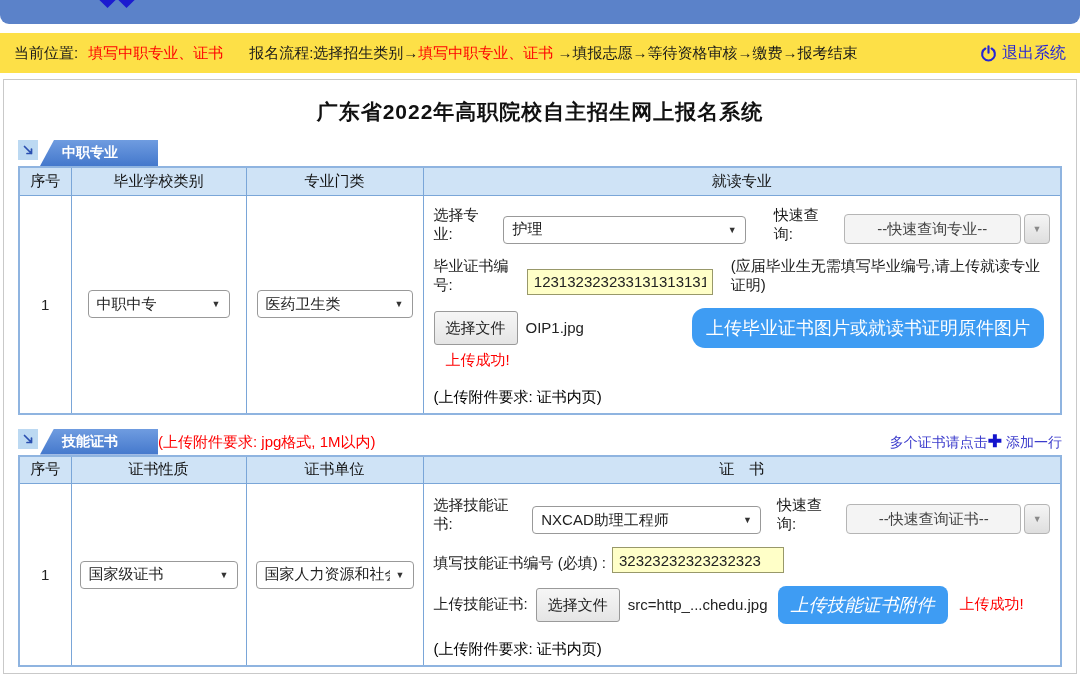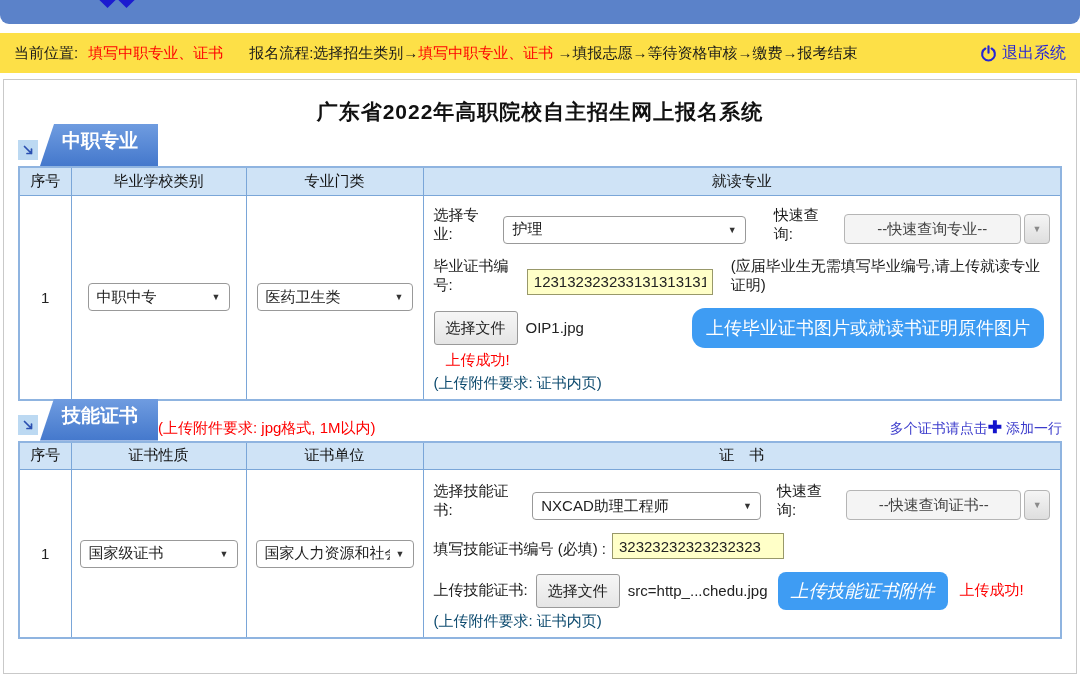--- a/index.html
+++ b/index.html
@@ -26,21 +26,21 @@
   .content { margin:6px 3px 0 3px; height:595px; background:#fff;
     border:1px solid #c9c9c9; padding:0 14px; }
   h1.title { text-align:center; font-size:21px; font-weight:bold; color:#111;
     margin:18px 0 14px 0; letter-spacing:1px; }
 
   
   .tab-row { display:flex; align-items:flex-end; height:26px; margin-top:4px; }
   .arrow-box { width:20px; height:20px; background:#bcd9f2; display:flex;
     align-items:center; justify-content:center; margin-right:2px; align-self:flex-start; }
   .sec-tab { background:linear-gradient(#6f9ce0,#4478cc); color:#fff; font-weight:bold;
-    font-size:19px; padding:4px 16px 12px 22px; min-width:118px;
+    font-size:14px; padding:4px 16px 4px 22px; min-width:118px;
     clip-path:polygon(14px 0, 100% 0, 100% 100%, 0 100%); }
   .tab-note { color:#fe0000; padding-bottom:3px; }
   .add-link { margin-left:auto; padding-bottom:3px; color:#3c3ccc; cursor:pointer;
     font-size:14px; white-space:nowrap; }
   .add-link .plus { color:#1414cc; font-weight:bold; font-size:17px; }
 
   
   table.form-tbl { width:100%; border-collapse:collapse; border:2px solid #8fb4e0; }
   .form-tbl th { background:#cfe3f6; border:1px solid #7aa6d8; font-weight:normal;
     font-size:15px; height:28px; color:#111; }
@@ -78,21 +78,21 @@
   .blue-btn { display:inline-block; background:#3e9cf3; color:#fff; border:none;
     font-size:18px; padding:8px 14px; border-radius:13px; cursor:pointer;
     vertical-align:middle; font-family:inherit; }
   .blue-btn.small { border-radius:8px; padding:7px 13px;font-style:italic; }
 
   .upload-flow { line-height:24px; }
   .upload-flow .fname { margin-left:8px; vertical-align:middle; }
   .upload-flow .gap1 { display:inline-block; width:108px; }
   .upload-flow .gap2 { display:inline-block; width:10px; }
   .status-red { color:#fe0000; margin-left:12px; }
-  .red-note { color:#0c4a6e; margin-top:2px; }
+  .red-note { color:#000000; margin-top:16px; }
 
   .ml28 { margin-left:28px; }
   .ml16 { margin-left:16px; }
   .mr6 { margin-right:6px; }
 
   .sec2 { margin-top:14px; }
 </style>
 </head>
 <body>
 

